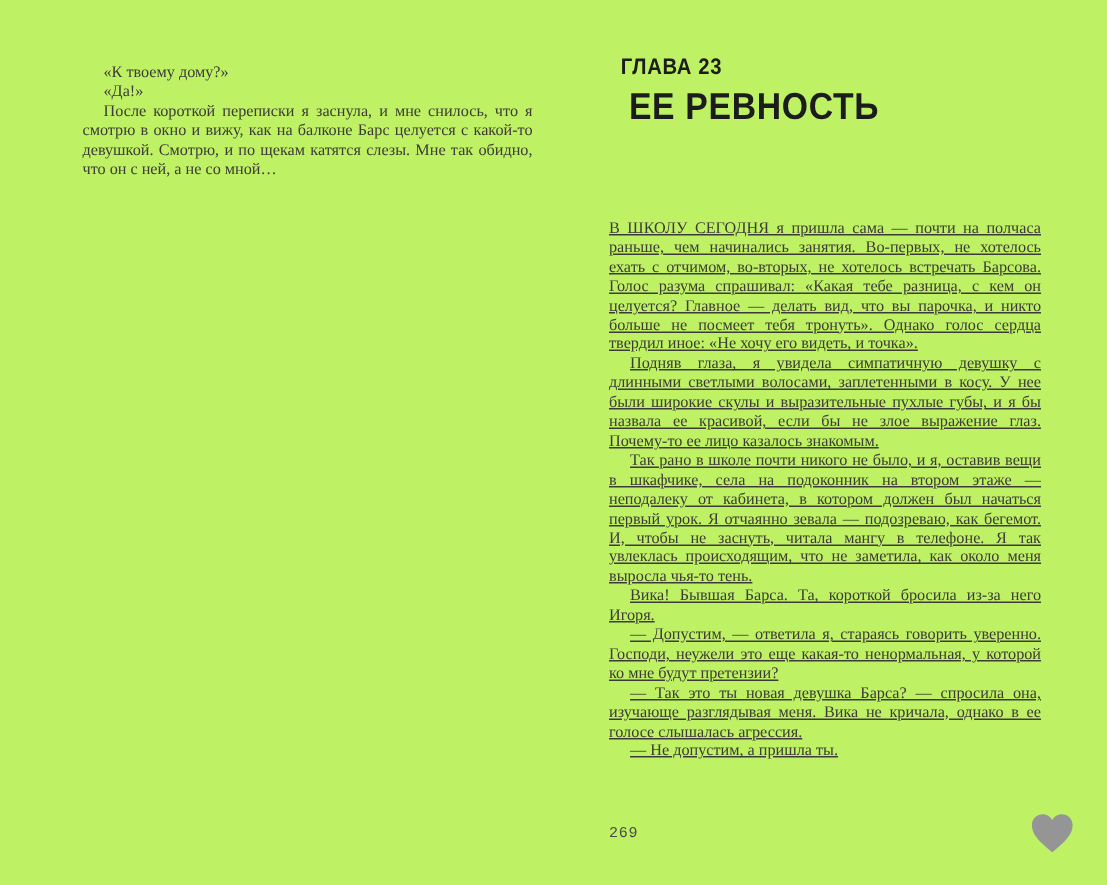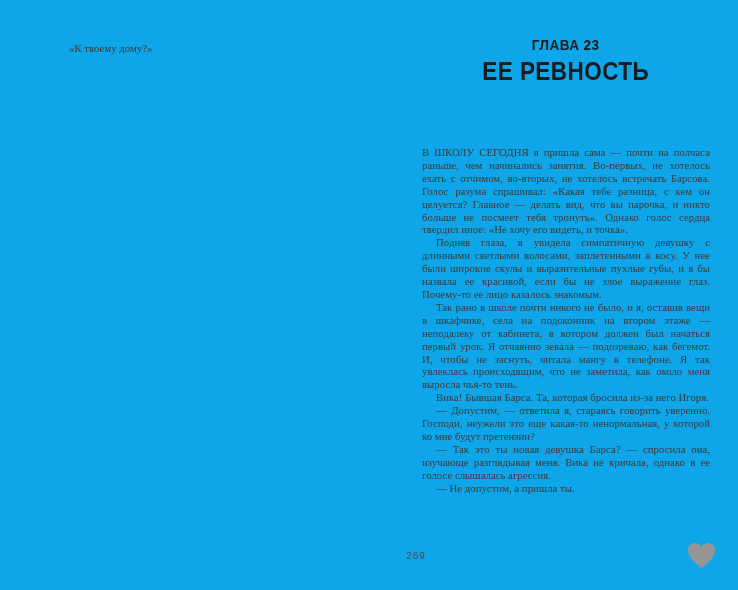--- a/index.html
+++ b/index.html
@@ -4,21 +4,21 @@
 <style>
   html, body {
     margin: 0;
     padding: 0;
     background: #ffffff;
   }
   .spread {
     position: relative;
     width: 738px;
     height: 590px;
-    background: #0ea5e9;
+    background: #bef264;
     overflow: hidden;
     font-family: "Liberation Serif", "DejaVu Serif", serif;
     color: #3e3a37;
   }
   
   .page-left {
     position: absolute;
     left: 55px;
     top: 42px;
     width: 300px;
@@ -26,24 +26,24 @@
   
   .page-right {
     position: absolute;
     left: 406px;
     top: 0;
     width: 288px;
     height: 590px;
   }
   .chapter-head {
     position: absolute;
-    left: 16px;
+    left: 4px;
     top: 36px;
     width: 100%;
-    text-align: center;
+    text-align: left;
     color: #1c1c1c;
     font-family: "Liberation Sans", "DejaVu Sans", sans-serif;
   }
   .chapter-label {
     display: inline-block;
     font-size: 15px;
     font-weight: 700;
     letter-spacing: 0.5px;
     transform: scaleX(0.9);
     transform-origin: center;
@@ -54,23 +54,24 @@
     font-size: 25px;
     font-weight: 700;
     letter-spacing: 0.5px;
     transform: scaleX(0.9);
     transform-origin: center;
   }
   .chapter-title-row { display: block; }
   
   .body-text {
     position: absolute;
-    left: 16px;
+    left: 0;
     top: 146px;
     width: 288px;
+    text-decoration: underline;
   }
   .para {
     margin: 0;
     font-size: 10.8px;
     line-height: 12.9px;
     text-align: justify;
     hyphens: auto;
     -webkit-hyphens: auto;
   }
   .para.indent { text-indent: 14px; }
@@ -101,36 +102,38 @@
     line-height: 0;
   }
 </style>
 </head>
 <body>
 
 <div class="spread">
 
   <div class="page-left">
     <p class="para indent">«К твоему дому?»</p>
+    <p class="para indent">«Да!»</p>
+    <p class="para indent">После короткой переписки я заснула, и мне снилось, что я смотрю в окно и вижу, как на балконе Барс целуется с какой-то девушкой. Смотрю, и по щекам катятся слезы. Мне так обидно, что он с ней, а не со мной…</p>
   </div>
 
   <div class="page-right">
 
     <div class="chapter-head">
       <span class="chapter-label">ГЛАВА 23</span>
       <span class="chapter-title-row">
         <span class="chapter-title">ЕЕ РЕВНОСТЬ</span>
       </span>
     </div>
 
     <div class="body-text">
       <p class="para no-indent">В ШКОЛУ СЕГОДНЯ я пришла сама — почти на полчаса раньше, чем начинались занятия. Во-первых, не хотелось ехать с отчимом, во-вторых, не хотелось встречать Барсова. Голос разума спрашивал: «Какая тебе разница, с кем он целуется? Главное — делать вид, что вы парочка, и никто больше не посмеет тебя тронуть». Однако голос сердца твердил иное: «Не хочу его видеть, и точка».</p>
       <p class="para indent">Подняв глаза, я увидела симпатичную девушку с длинными светлыми волосами, заплетенными в косу. У нее были широкие скулы и выразительные пухлые губы, и я бы назвала ее красивой, если бы не злое выражение глаз. Почему-то ее лицо казалось знакомым.</p>
       <p class="para indent">Так рано в школе почти никого не было, и я, оставив вещи в шкафчике, села на подоконник на втором этаже — неподалеку от кабинета, в котором должен был начаться первый урок. Я отчаянно зевала — подозреваю, как бегемот. И, чтобы не заснуть, читала мангу в телефоне. Я так увлеклась происходящим, что не заметила, как около меня выросла чья-то тень.</p>
-      <p class="para indent">Вика! Бывшая Барса. Та, которая бросила из-за него Игоря.</p>
+      <p class="para indent">Вика! Бывшая Барса. Та, короткой бросила из-за него Игоря.</p>
       <p class="para indent">— Допустим, — ответила я, стараясь говорить уверенно. Господи, неужели это еще какая-то ненормальная, у которой ко мне будут претензии?</p>
       <p class="para indent">— Так это ты новая девушка Барса? — спросила она, изучающе разглядывая меня. Вика не кричала, однако в ее голосе слышалась агрессия.</p>
       <p class="para indent">— Не допустим, а пришла ты.</p>
     </div>
 
     <div class="page-number">269</div>
   </div>
 
   <button class="favorite-btn" type="button">
     <svg width="31" height="31" viewBox="0 0 32 32" aria-hidden="true">

